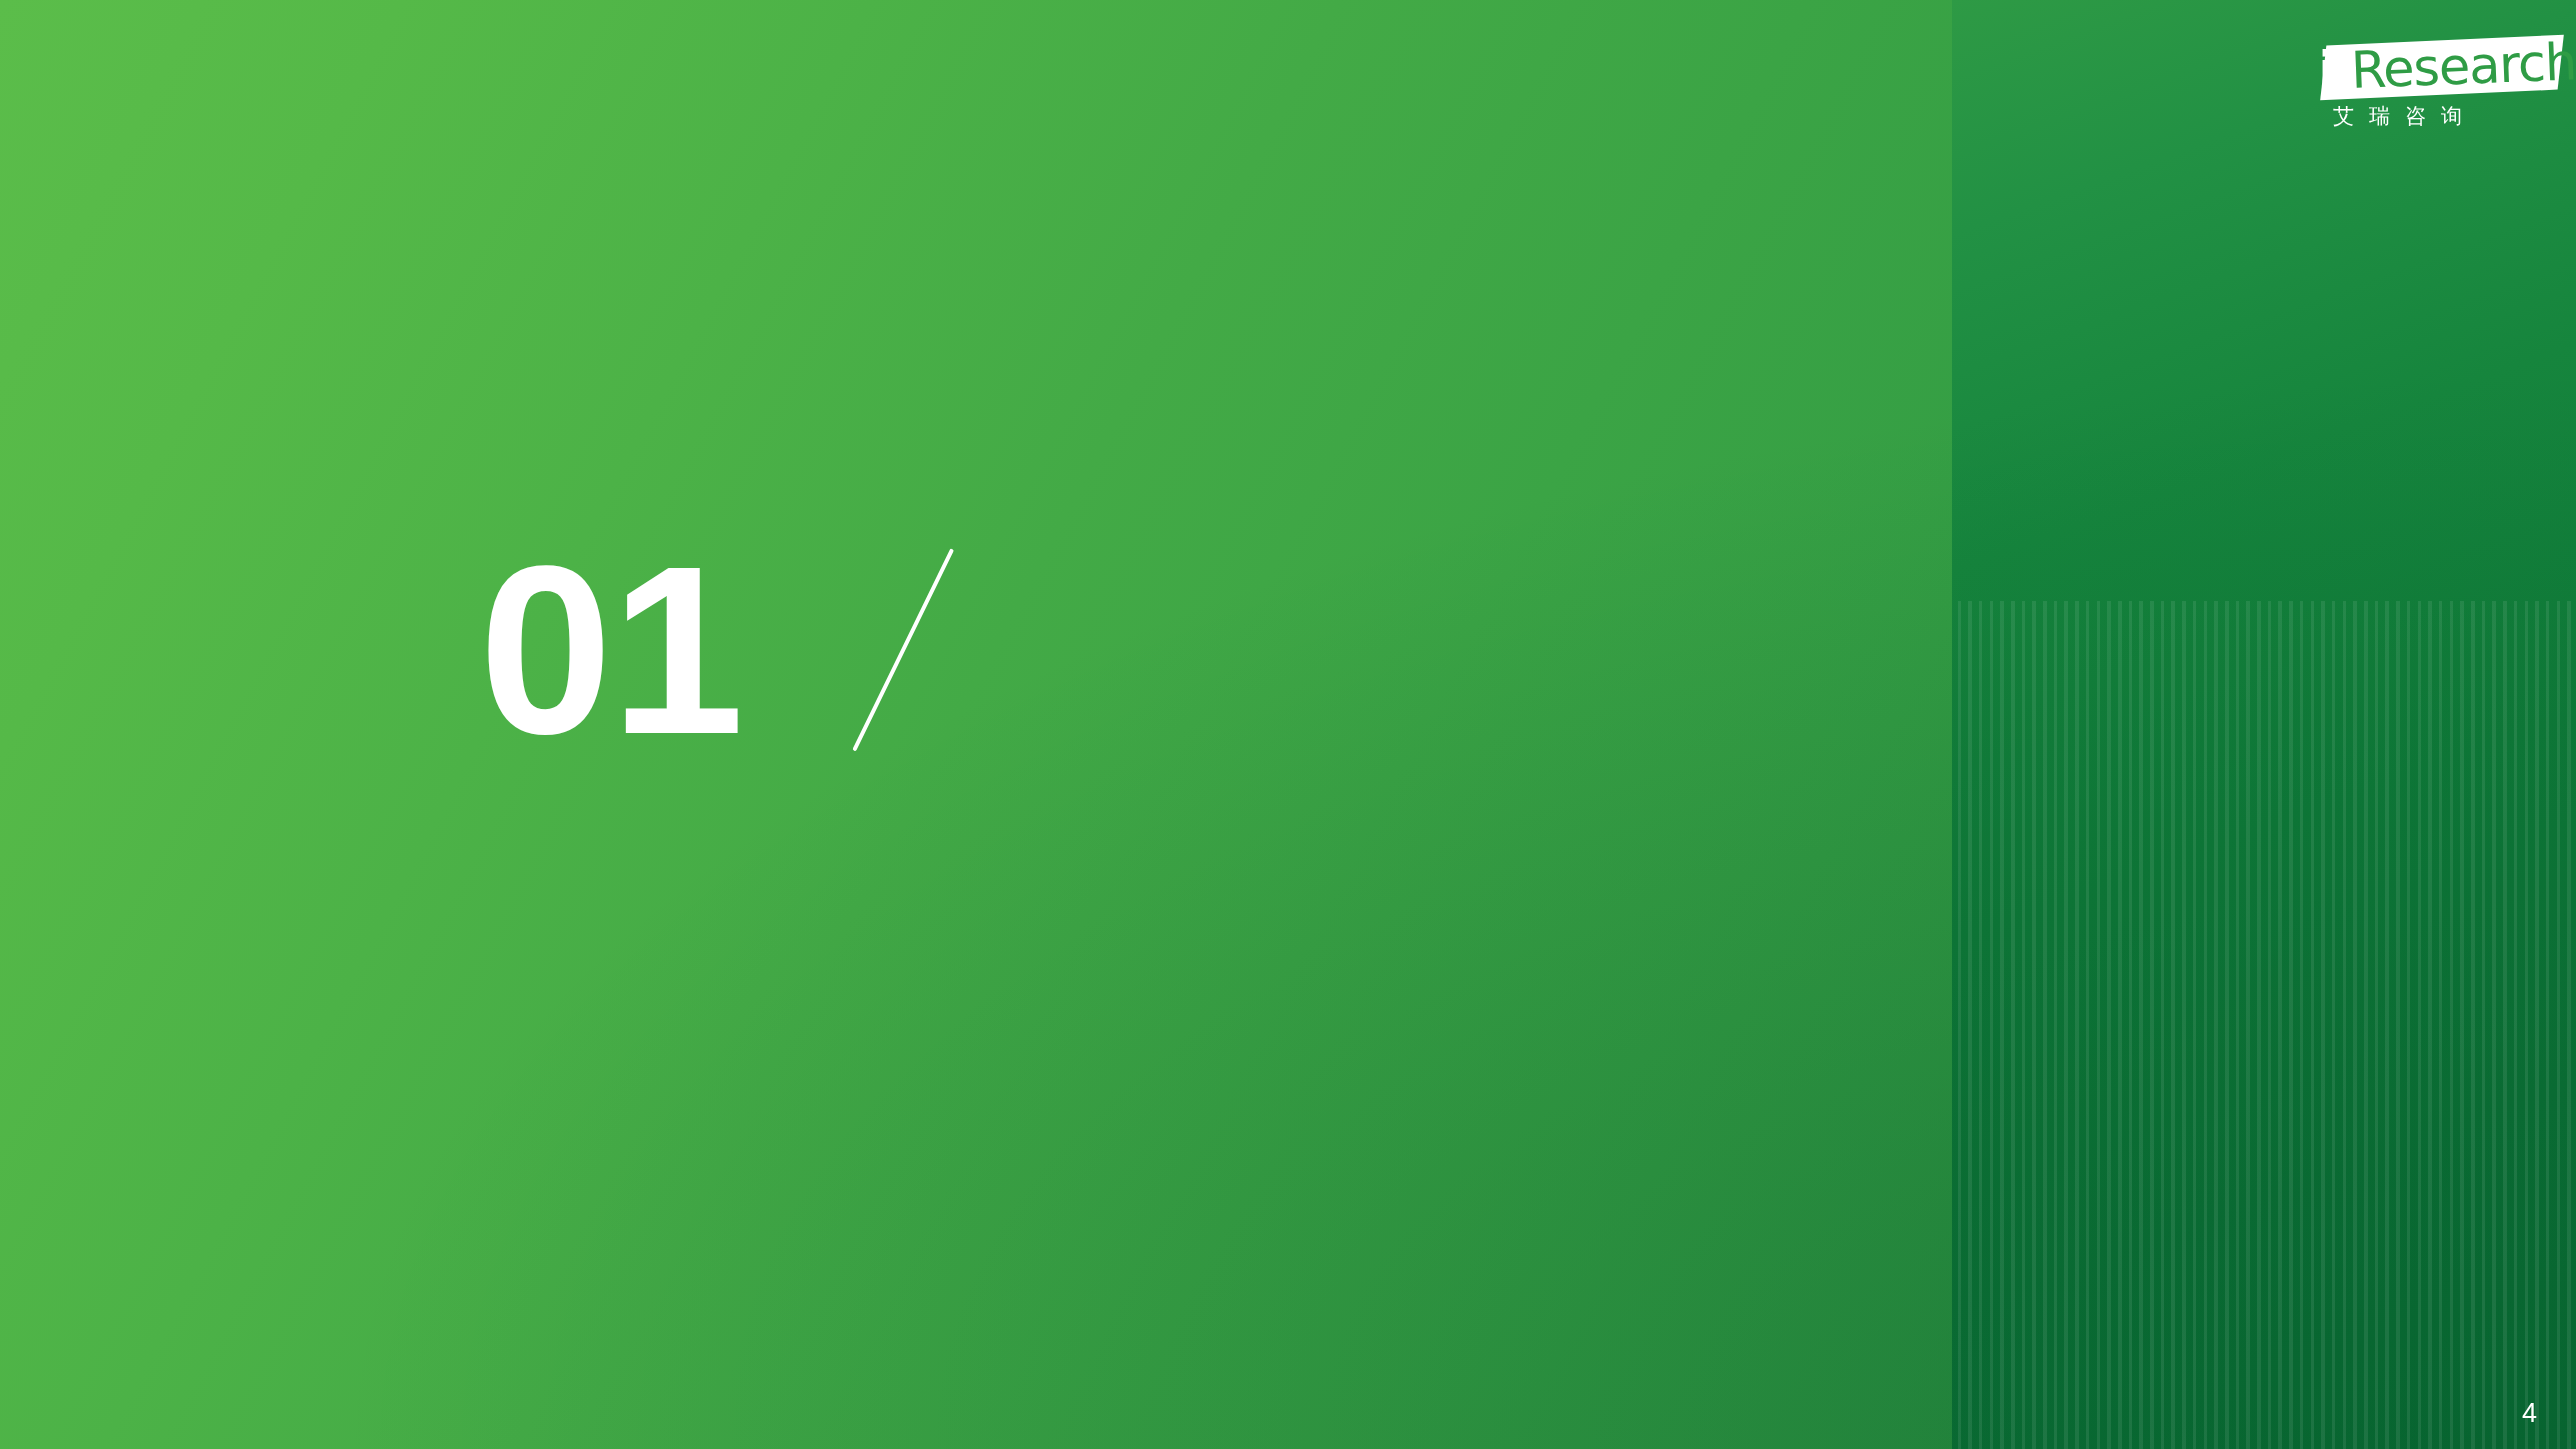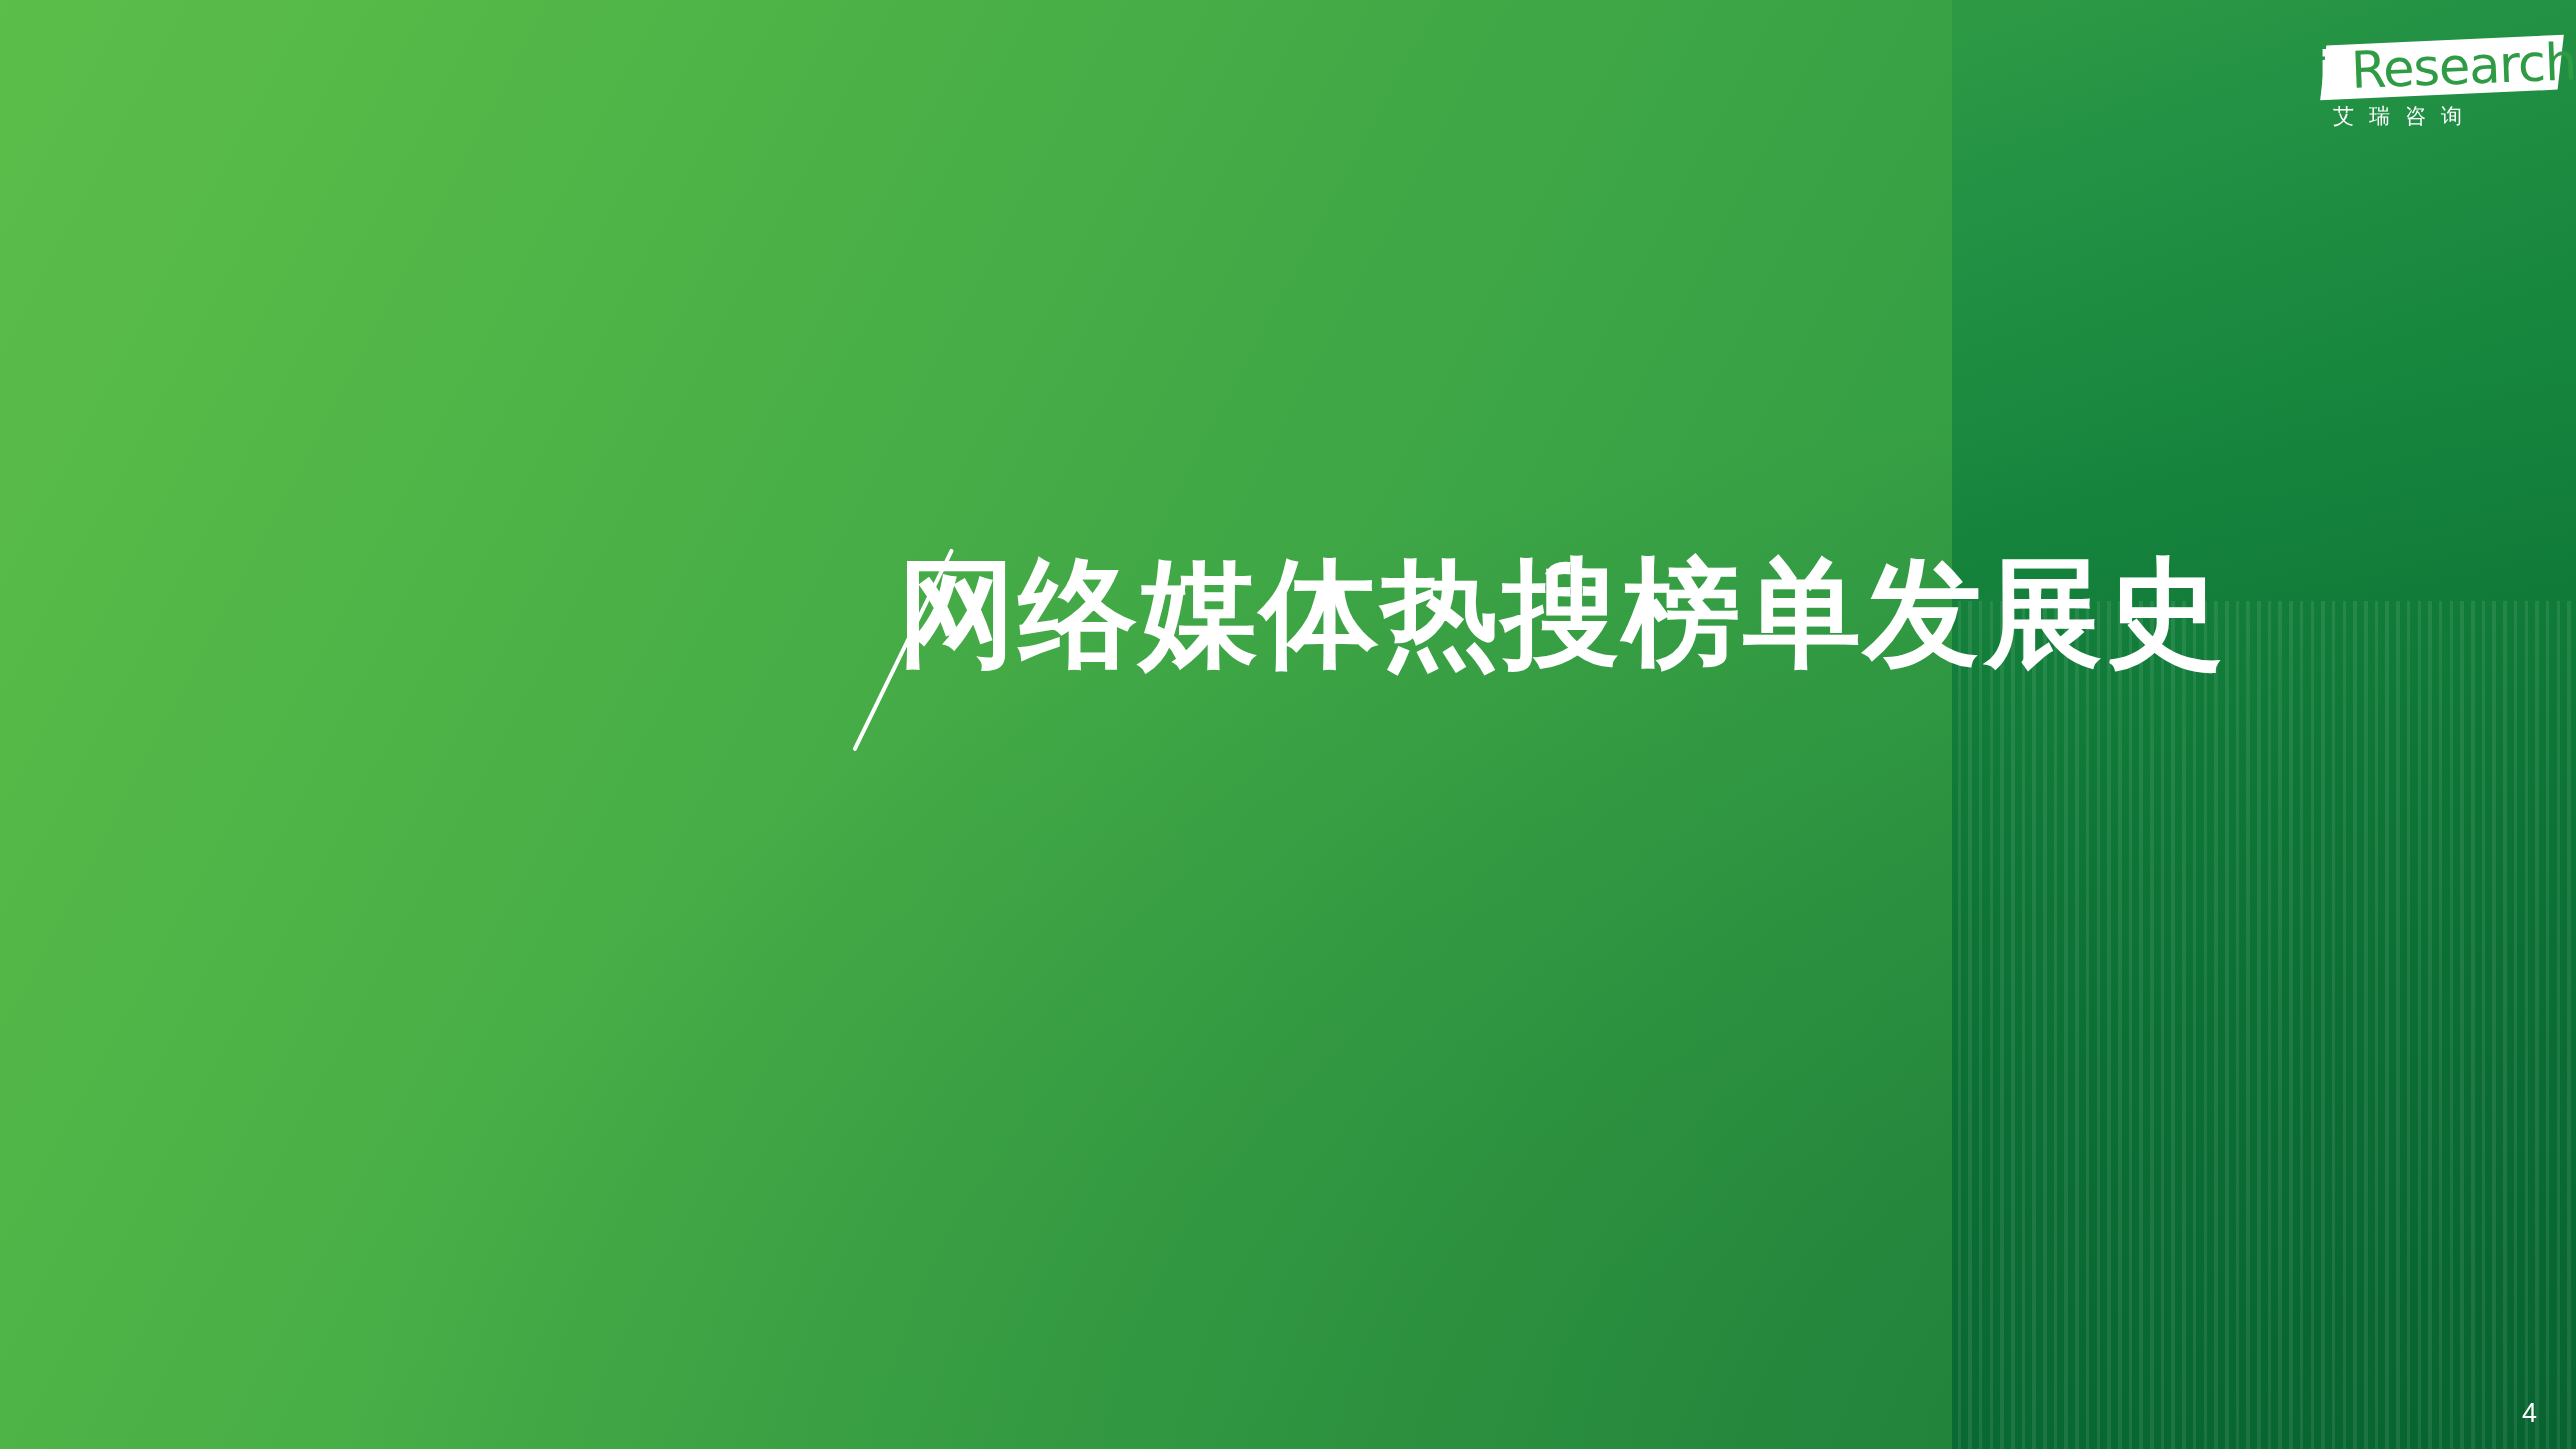--- a/index.html
+++ b/index.html
@@ -210,20 +210,20 @@
   <div class="logo">
     <div class="logo-mark">
       <div class="logo-plate"></div>
       <div class="logo-word">Research</div>
       <div class="logo-i">i</div>
     </div>
     <div class="logo-sub">艾瑞咨询</div>
   </div>
 
   <div class="section">
+    <div class="section-number">01</div>
     <div class="section-divider"></div>
-    <div class="section-title">网络媒体热搜榜单发展史</div>
   </div>
 
   <div class="page-number">4</div>
 
 </div>
 
 
 </body></html>

